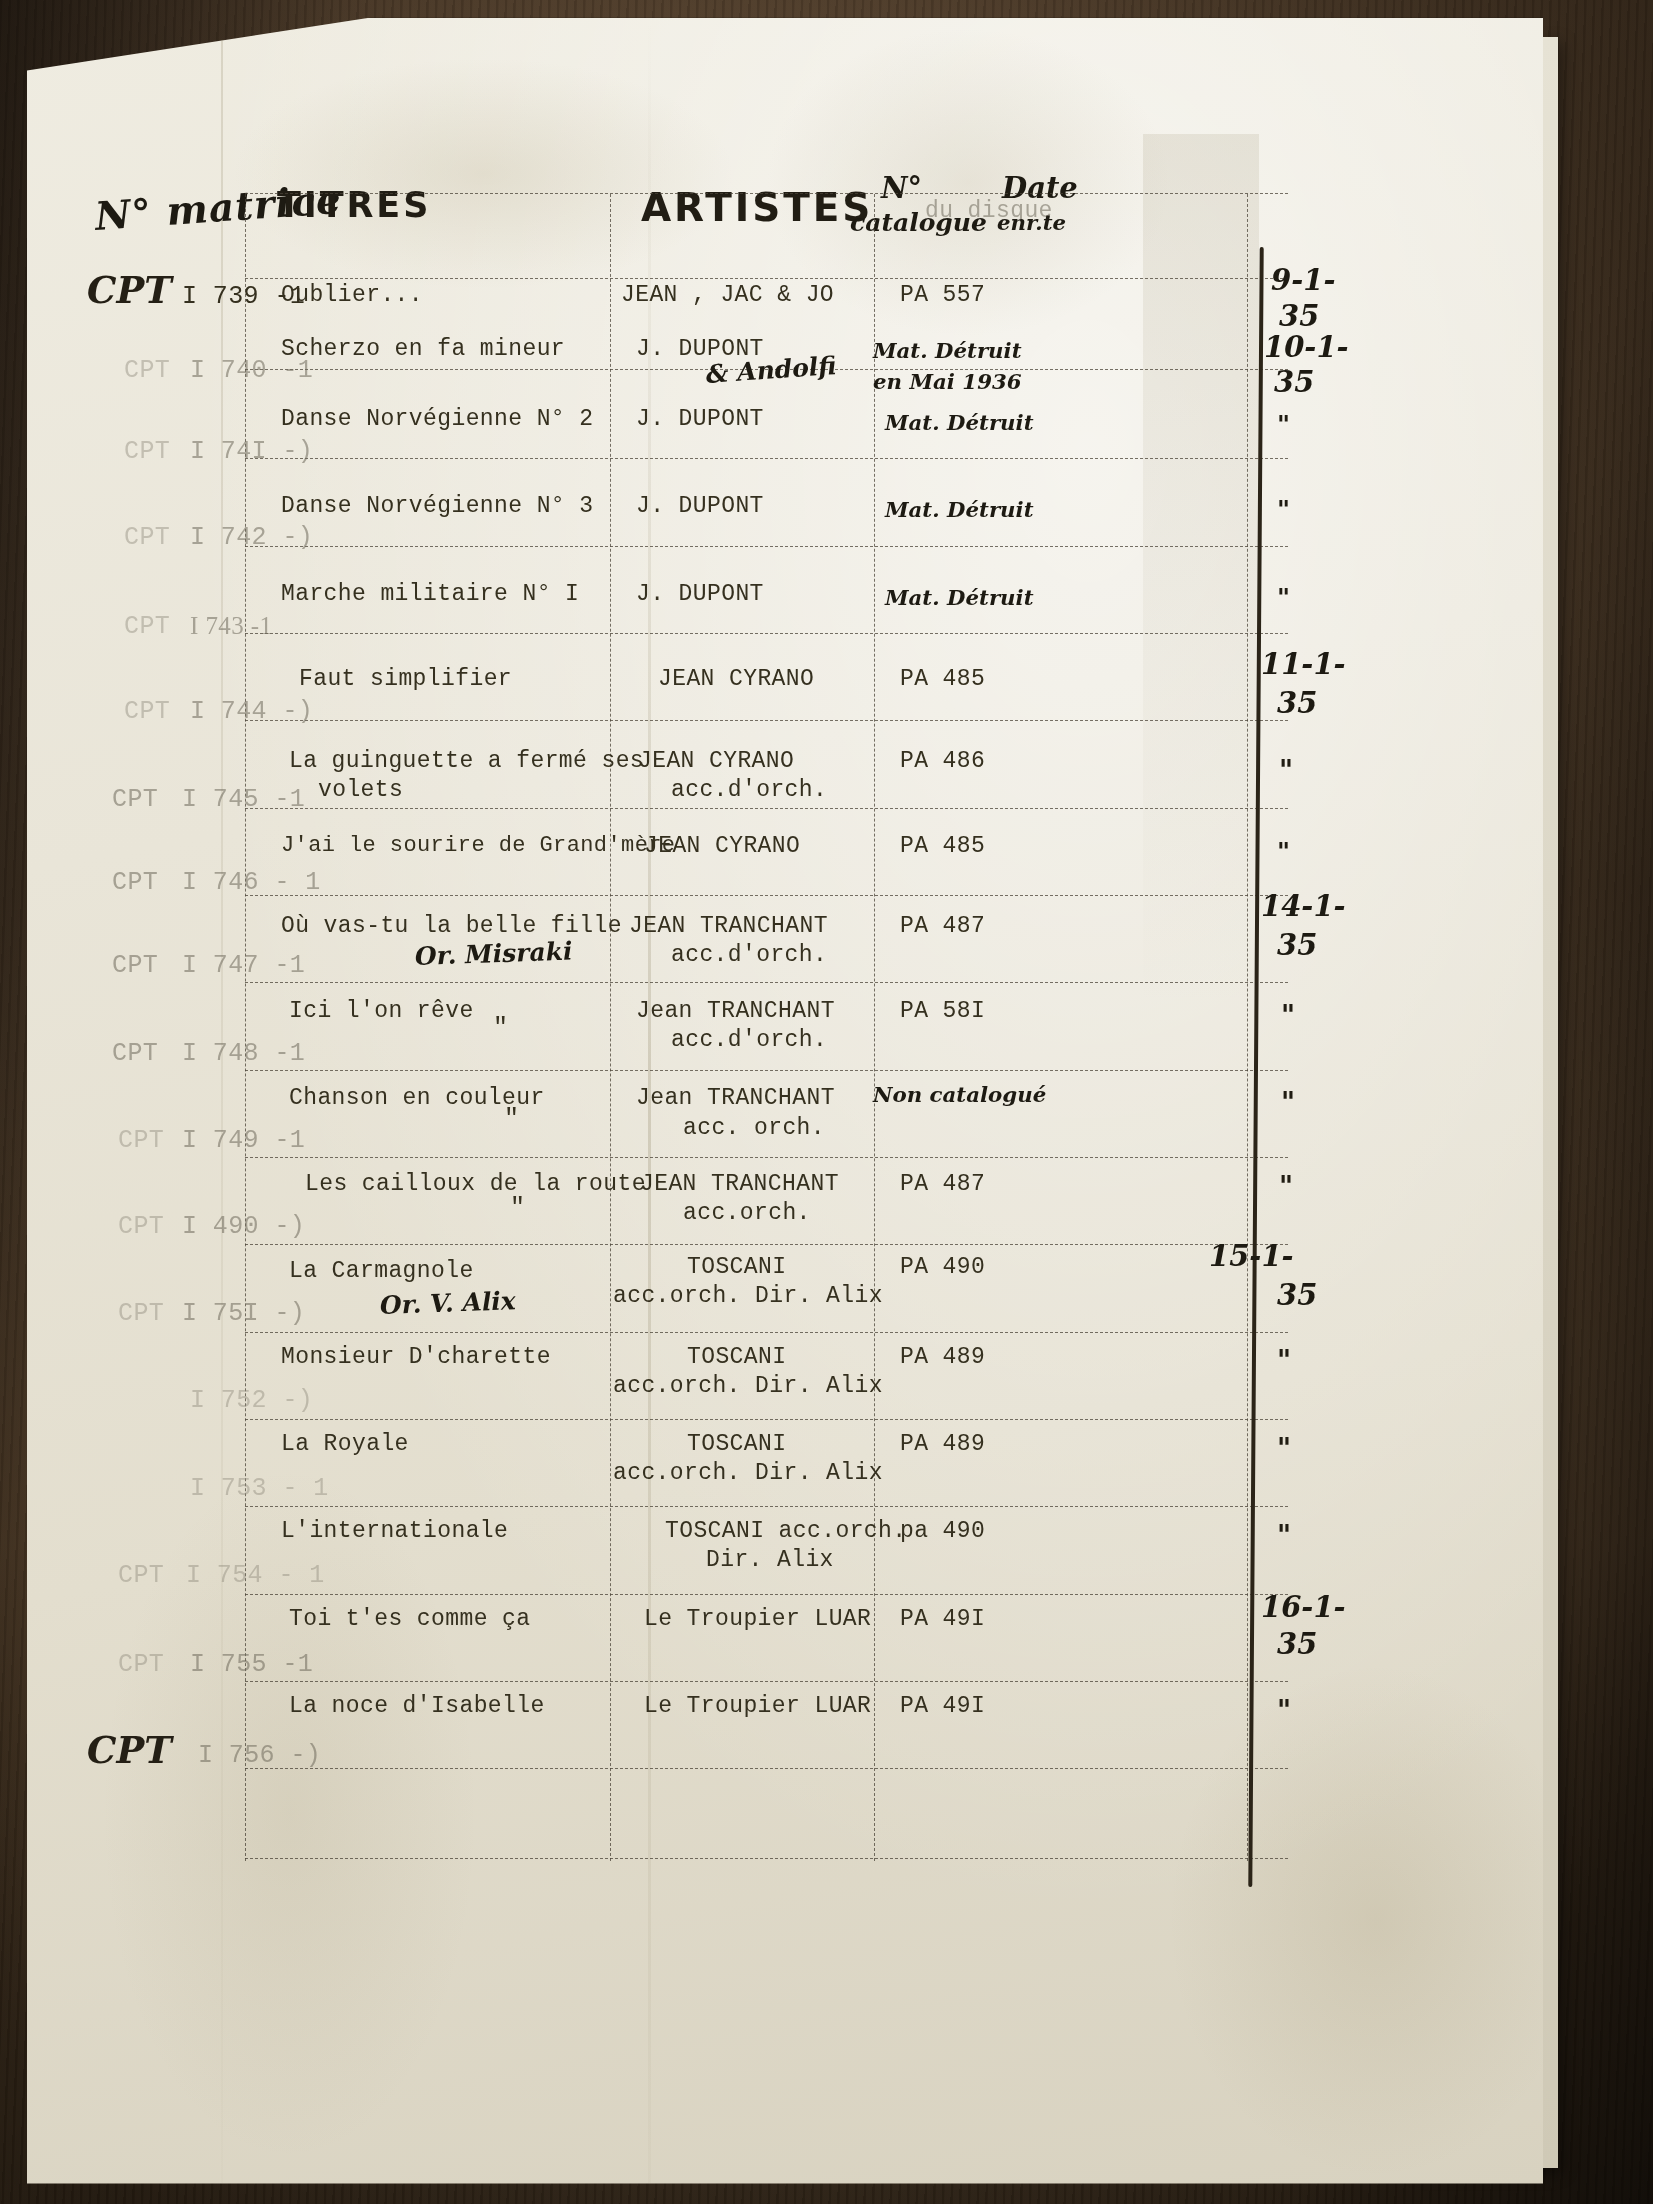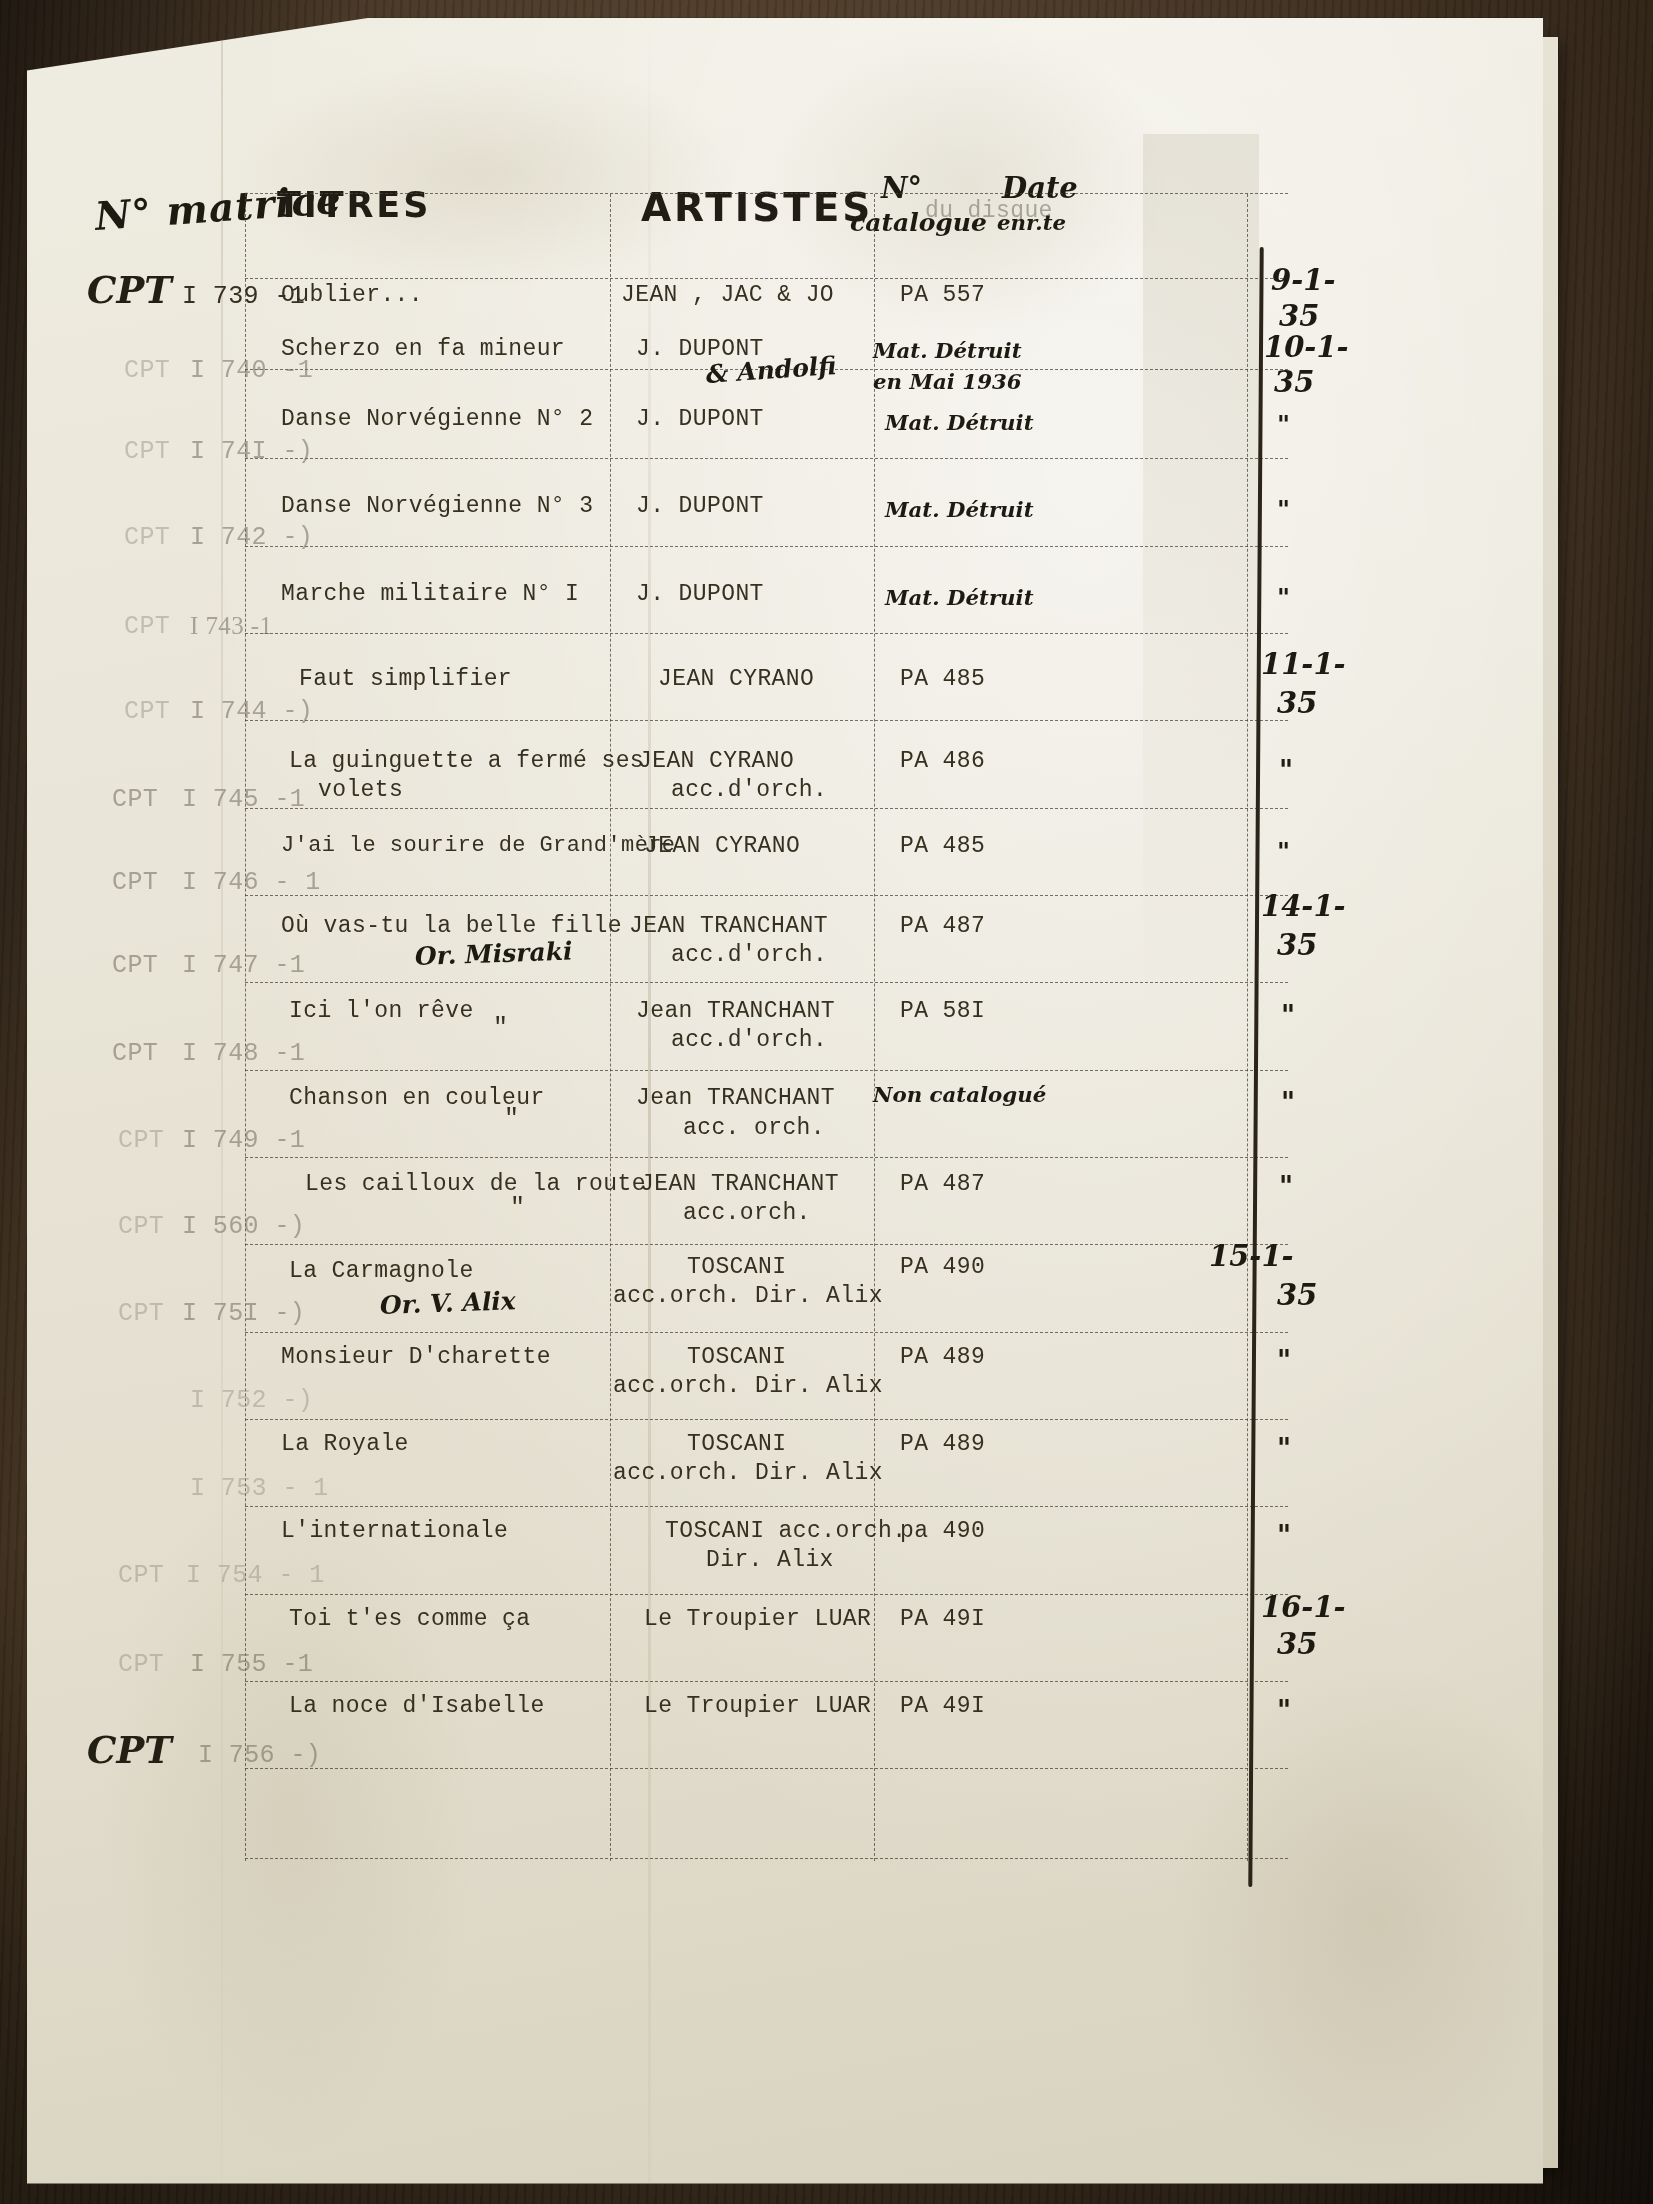--- a/index.html
+++ b/index.html
@@ -454,21 +454,21 @@
     <div class="tick" style="left:1254px;top:1069px;font-size:27px;">
       <span>"</span>
     </div>
   </div>
 
   <div>
     <div class="typed vfaded" style="left:91px;top:1194px;font-size:25px;">
       <span>CPT</span>
     </div>
     <div class="typed faded" style="left:155px;top:1194px;font-size:25px;">
-      <span>I 560 -)</span>
+      <span>I 490 -)</span>
     </div>
     <div class="typed" style="left:278px;top:1153px;">
       <span>Les cailloux de la route</span>
     </div>
     <div class="typed" style="left:483px;top:1176px;font-size:25px;">
       <span>"</span>
     </div>
     <div class="typed" style="left:613px;top:1153px;">
       <span>JEAN TRANCHANT</span>
     </div>

